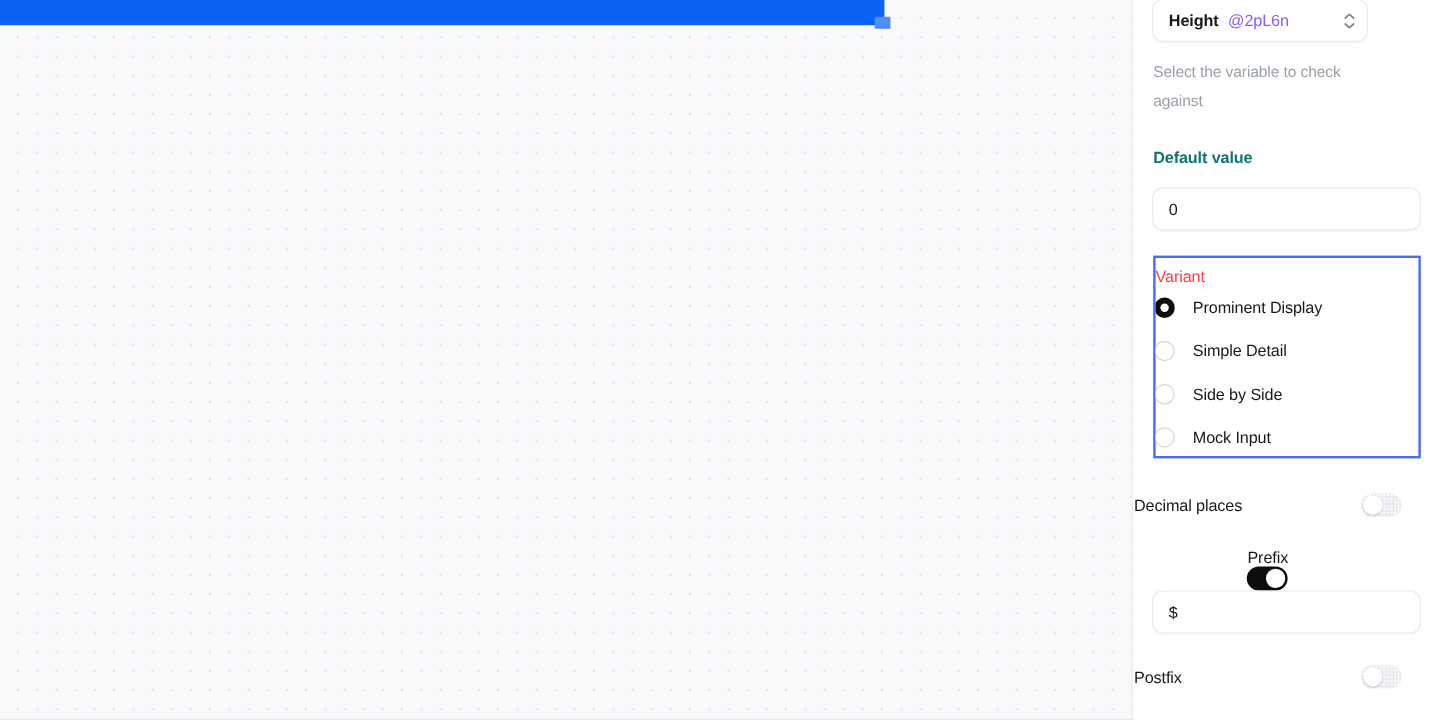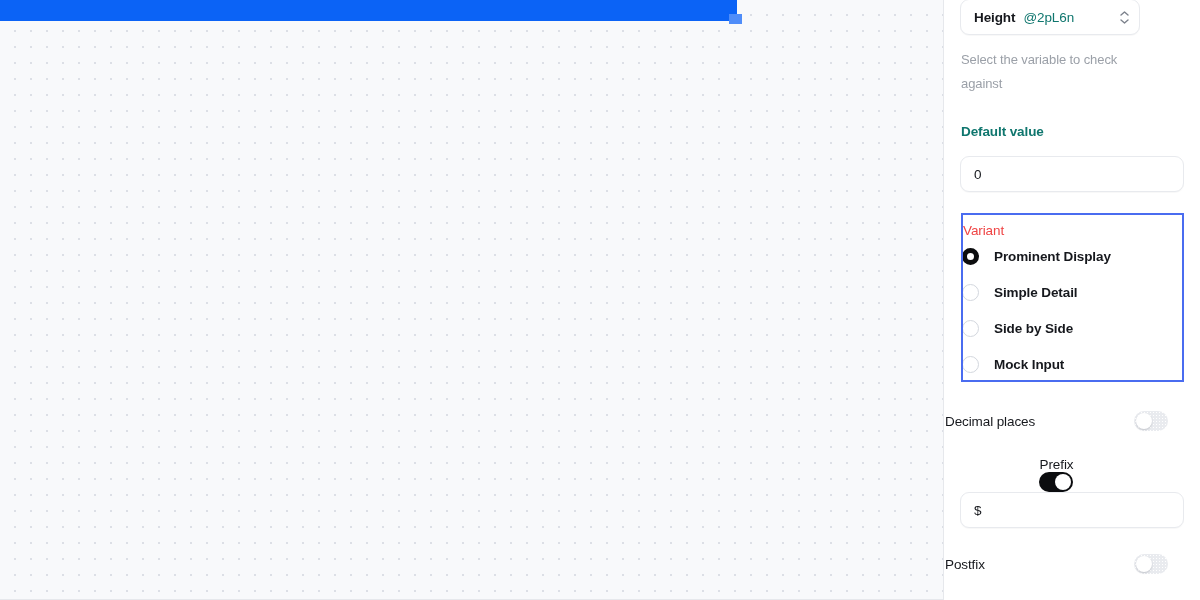--- a/index.html
+++ b/index.html
@@ -79,21 +79,21 @@
     justify-content: flex-end;
   }
   .select-name {
     font-size: 13.5px;
     font-weight: 700;
     color: #16181d;
     letter-spacing: -0.1px;
   }
   .select-ref {
     font-size: 13.5px;
-    color: #0f766e;
+    color: #8b5cf6;
     margin-left: 8px;
     letter-spacing: -0.1px;
   }
   .stepper-icon {
     margin-left: auto;
     display: flex;
     flex-direction: column;
     align-items: center;
     justify-content: center;
     gap: 3px;
@@ -164,21 +164,20 @@
     font-weight: 400;
     color: #ef4444;
     letter-spacing: -0.1px;
     padding: 8px 0 0 2px;
   }
   .radio-row {
     display: flex;
     align-items: center;
     height: 36px;
     padding-left: 2px;
-    font-weight: bold;
   }
   .radio-row:first-of-type { margin-top: 6px; }
   .radio {
     width: 17px;
     height: 17px;
     border-radius: 50%;
     border: 1.3px solid #d3d7de;
     background: #ffffff;
     flex: 0 0 auto;
     margin-left: -1px;

